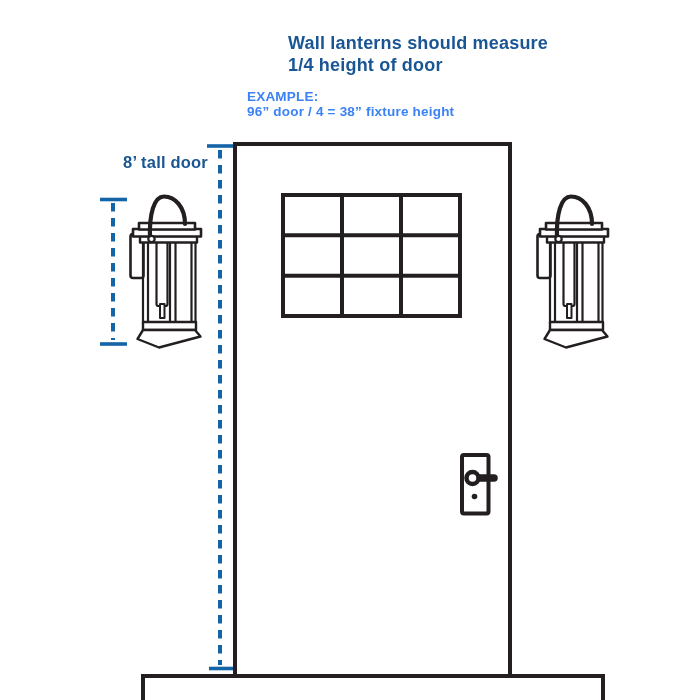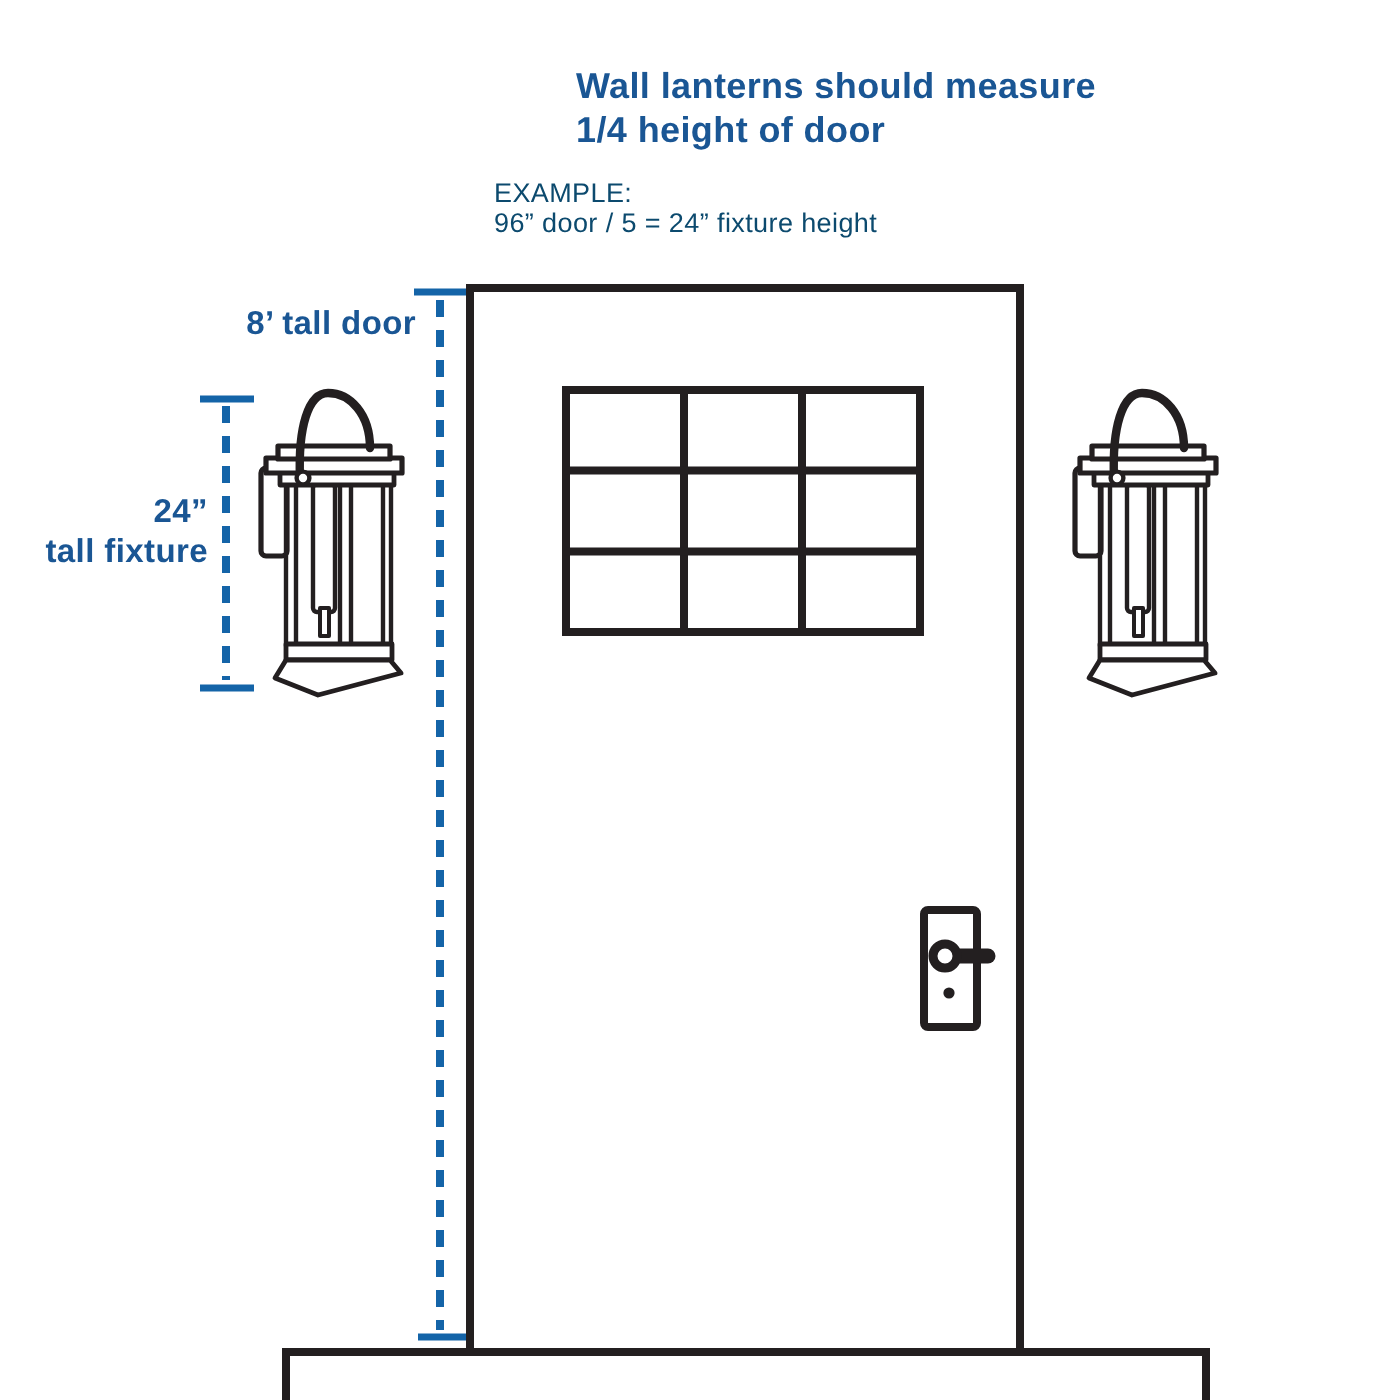--- a/index.html
+++ b/index.html
@@ -20,24 +20,24 @@
     line-height: 21.5px;
     font-weight: 600;
     letter-spacing: 0.2px;
     white-space: nowrap;
     margin-left: 41px;
   }
   .example-block {
     position: absolute;
     left: 247px;
     top: 90px;
-    color: #0c4a6e;
+    color: #3b82f6;
     font-size: 13.5px;
     line-height: 14.5px;
-    font-weight: 400;
+    font-weight: 700;
     letter-spacing: 0.2px;
     white-space: nowrap;
   }
   .door-label {
     position: absolute;
     right: 492px;
     top: 153px;
     color: #1A5694;
     font-size: 16.5px;
     font-weight: 700;
@@ -133,23 +133,19 @@
     <use href="#lantern-shape" transform="translate(407,0)"></use>
   </svg>
 
   <div class="title-block">
     <div>Wall lanterns should measure</div>
     <div>1/4 height of door</div>
   </div>
 
   <div class="example-block">
     <div>EXAMPLE:</div>
-    <div>96” door / 5 = 24” fixture height</div>
+    <div>96” door / 4 = 38” fixture height</div>
   </div>
 
   <div class="door-label">8’ tall door</div>
 
-  <div class="fixture-label">
-    <div>24”</div>
-    <div>tall fixture</div>
-  </div>
 
 </div>
 
 </body></html>

